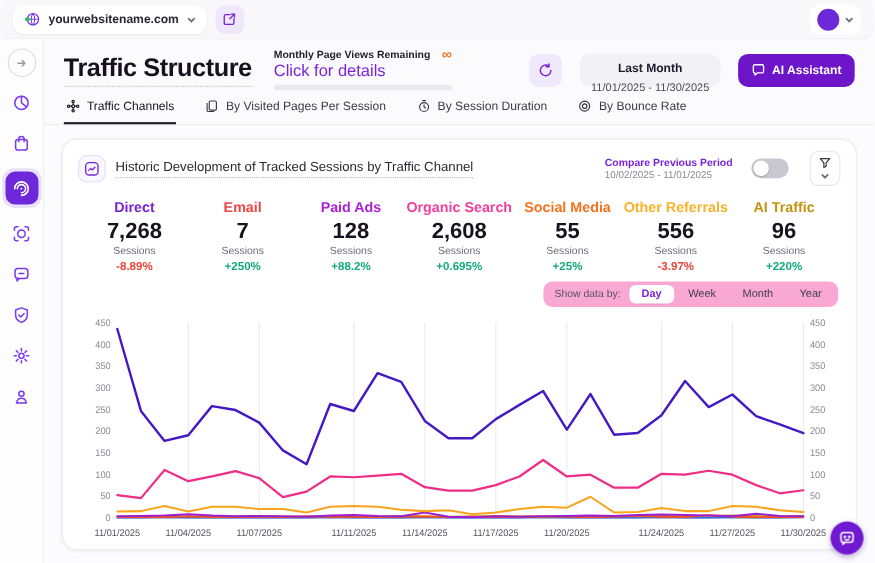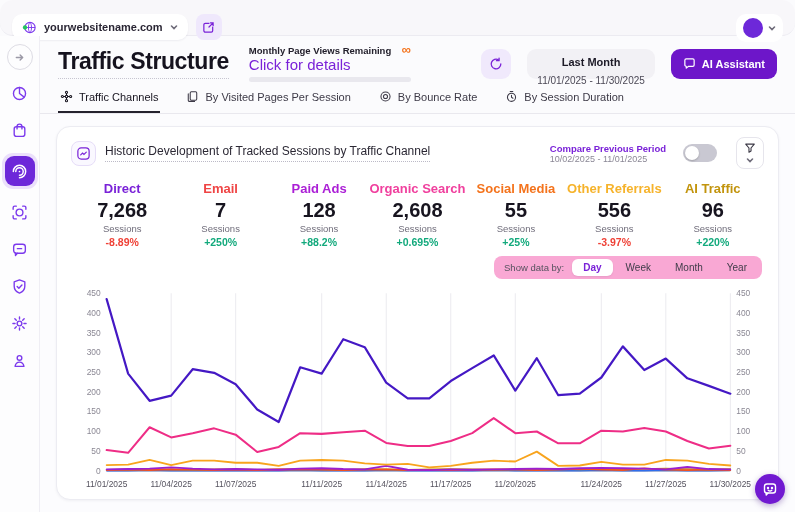--- a/index.html
+++ b/index.html
@@ -1,21 +1,21 @@
 <!DOCTYPE html>
 <html><head>
 <meta charset="utf-8">
 <style>
   * { margin:0; padding:0; box-sizing:border-box; }
   html,body { width:795px; height:512px; overflow:hidden;
     font-family:"Liberation Sans", sans-serif; background:#fbfbfd; color:#1c1926; }
 
   
   .topbar { height:36px; background:#f8f7fa; border-bottom:1px solid #ecebf1;
-    display:flex; padding:14px 12px; gap:8px;border-radius:13px; }
+    display:flex; align-items:center; padding:4px 12px; gap:8px;border-radius:13px; }
   .site-pill { background:#fff; border-radius:10px; height:26px; display:flex; align-items:center;
     gap:7px; padding:0 10px; box-shadow:0 1px 2px rgba(25,15,50,.06); cursor:pointer; }
   .site-pill .name { font-size:11px; font-weight:700; color:#2a2634; }
   .icon-btn { width:26px; height:26px; border-radius:8px; background:#efe8fc; display:grid;
     place-items:center; color:#7a22d8; cursor:pointer; }
   .topbar .spacer { flex:1; }
   .avatar-pill { background:#fff; border-radius:10px; height:28px; display:flex; align-items:center;
     gap:5px; padding:0 7px; cursor:pointer; }
   .avatar { width:20px; height:20px; border-radius:50%; background:#6d28d9; }
   svg { display:block; }
@@ -258,34 +258,34 @@
             <svg viewBox="0 0 16 16">
               <rect x="5.2" y="2.2" width="8" height="10.3" rx="1.4"></rect>
               <path d="M2.8 4.8v7.7a1.5 1.5 0 0 0 1.5 1.5h6.2"></path>
             </svg>
           </span>
           <span>By Visited Pages Per Session</span>
         </div>
         <div class="tab">
           <span class="t-ic">
             <svg viewBox="0 0 16 16">
+              <circle cx="8" cy="9" r="5"></circle>
+              <path d="M8 6.6V9l1.8 1.1M6.4 1.8h3.2"></path>
+            </svg>
+          </span>
+          <span>By Session Duration</span>
+        </div>
+        <div class="tab">
+          <span class="t-ic">
+            <svg viewBox="0 0 16 16">
               <circle cx="8" cy="8" r="5.6"></circle>
               <circle cx="8" cy="8" r="2.5"></circle>
             </svg>
           </span>
           <span>By Bounce Rate</span>
-        </div>
-        <div class="tab">
-          <span class="t-ic">
-            <svg viewBox="0 0 16 16">
-              <circle cx="8" cy="9" r="5"></circle>
-              <path d="M8 6.6V9l1.8 1.1M6.4 1.8h3.2"></path>
-            </svg>
-          </span>
-          <span>By Session Duration</span>
         </div>
       </div>
 
     <div class="content">
       <div class="card">
         <div class="card-head">
           <div class="chart-chip">
             <svg viewBox="0 0 16 16">
                 <rect x="2" y="2" width="12" height="12" rx="3.5"></rect>
                 <path d="M5 9.5l2-2 1.5 1.5L11 6.5"></path>

